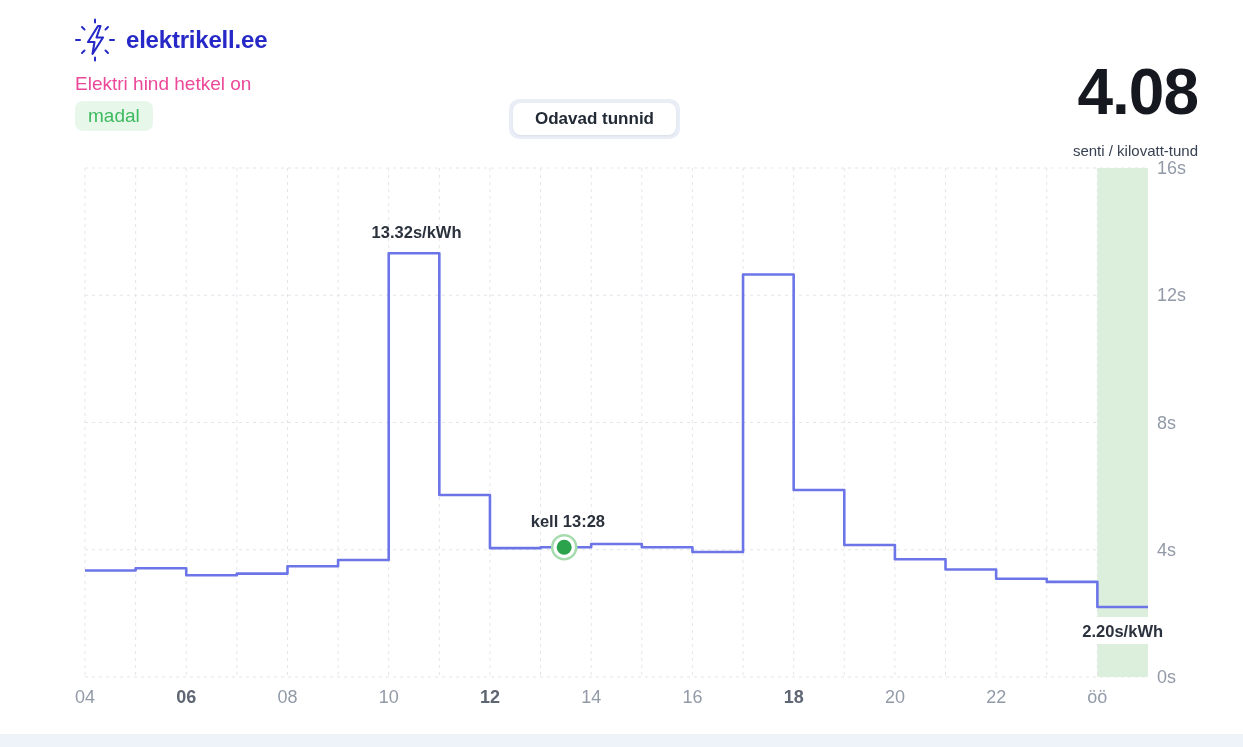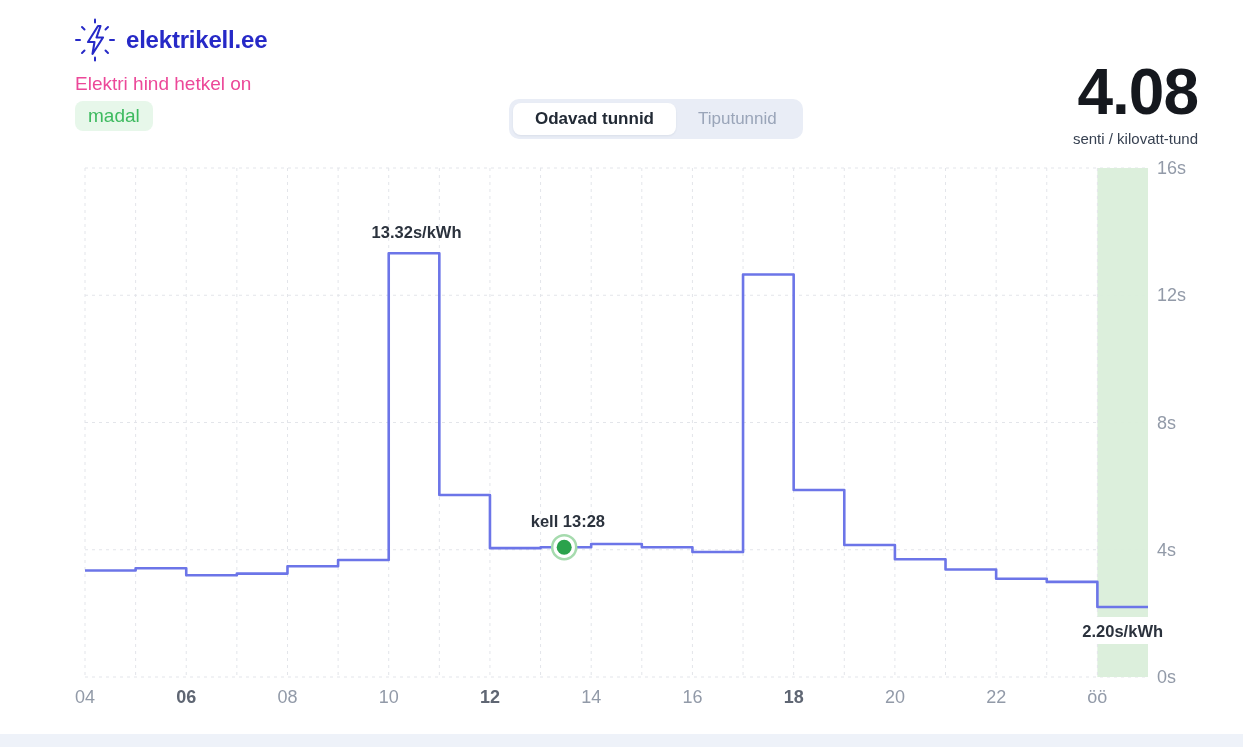--- a/index.html
+++ b/index.html
@@ -19,21 +19,21 @@
     position:absolute;left:509px;top:99px;height:40px;background:#e9edf6;border-radius:10px;
     display:flex;align-items:center;padding:0 4px;box-sizing:border-box;
   }
   .toggle-option{
     height:32px;display:flex;align-items:center;padding:0 22px;border-radius:8px;
     font-size:17px;color:#9aa5b9;cursor:pointer;white-space:nowrap;
   }
   .toggle-option.active{background:#ffffff;color:#222a35;font-weight:700;box-shadow:0 1px 2px rgba(40,60,90,.08);}
   .price-block{position:absolute;right:45px;top:57px;text-align:right;}
   .price-value{font-size:64px;font-weight:700;color:#15181e;line-height:1.1;letter-spacing:-1px;}
-  .price-unit{font-size:15px;color:#374151;margin-top:3px;}
+  .price-unit{font-size:15px;color:#374151;margin-top:15px;}
   
   #chart-svg{position:absolute;left:0;top:0;}
   #chart-svg text{font-family:"Liberation Sans", sans-serif;}
   .bottom-strip{position:absolute;left:0;bottom:0;width:100%;height:13px;background:#eef2f9;}
 </style>
 </head>
 <body>
 
 <div id="app">
 
@@ -57,21 +57,20 @@
     </span>
     <span class="logo-text">elektrikell.ee</span>
   </div>
 
   <div class="subtitle">Elektri hind hetkel on</div>
 
   <div class="status-badge">madal</div>
 
   <div class="toggle-group">
     <div class="toggle-option active">Odavad tunnid</div>
-    <div class="toggle-option">Tiputunnid</div>
   </div>
 
   <div class="price-block">
     <div class="price-value">4.08</div>
     <div class="price-unit">senti / kilovatt-tund</div>
   </div>
 
   <svg id="chart-svg" width="1243" height="747">
       <line x1="85" y1="677" x2="1148" y2="677" stroke="#e3e5ea" stroke-width="1" stroke-dasharray="3 4"></line>
       <line x1="85" y1="549.75" x2="1148" y2="549.75" stroke="#e3e5ea" stroke-width="1" stroke-dasharray="3 4"></line>

